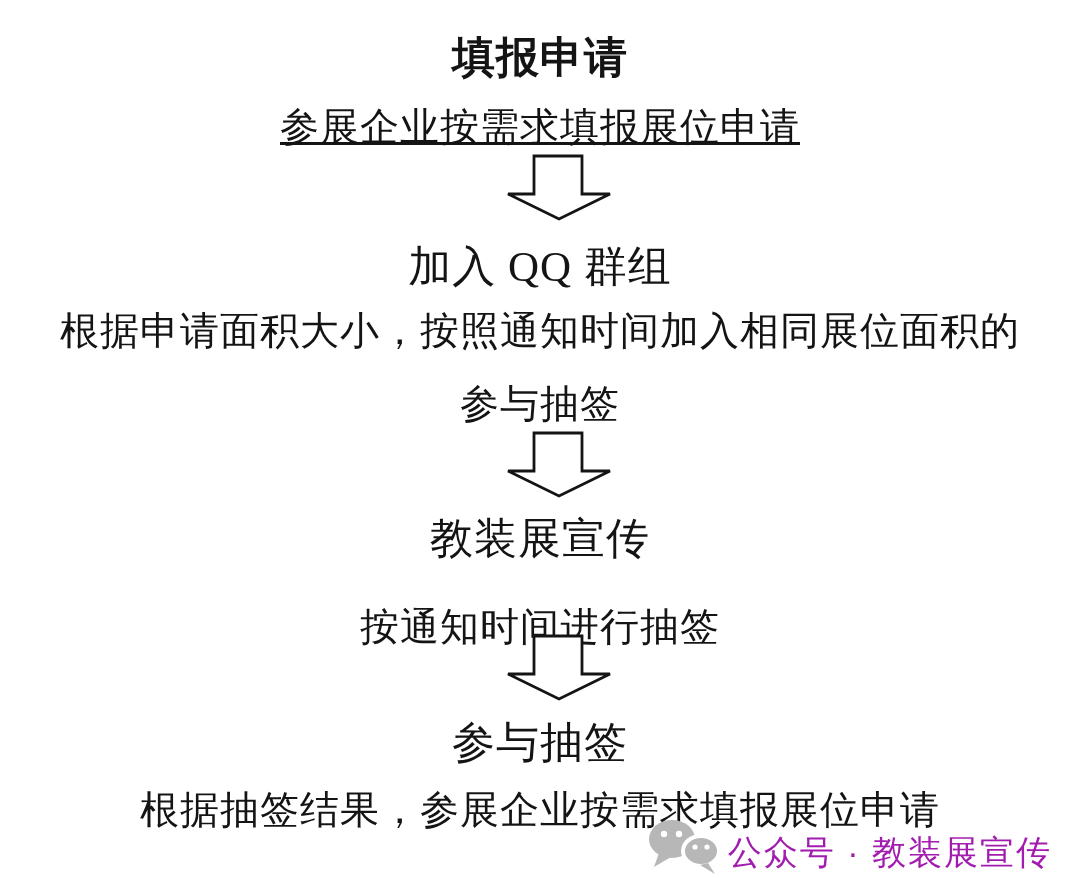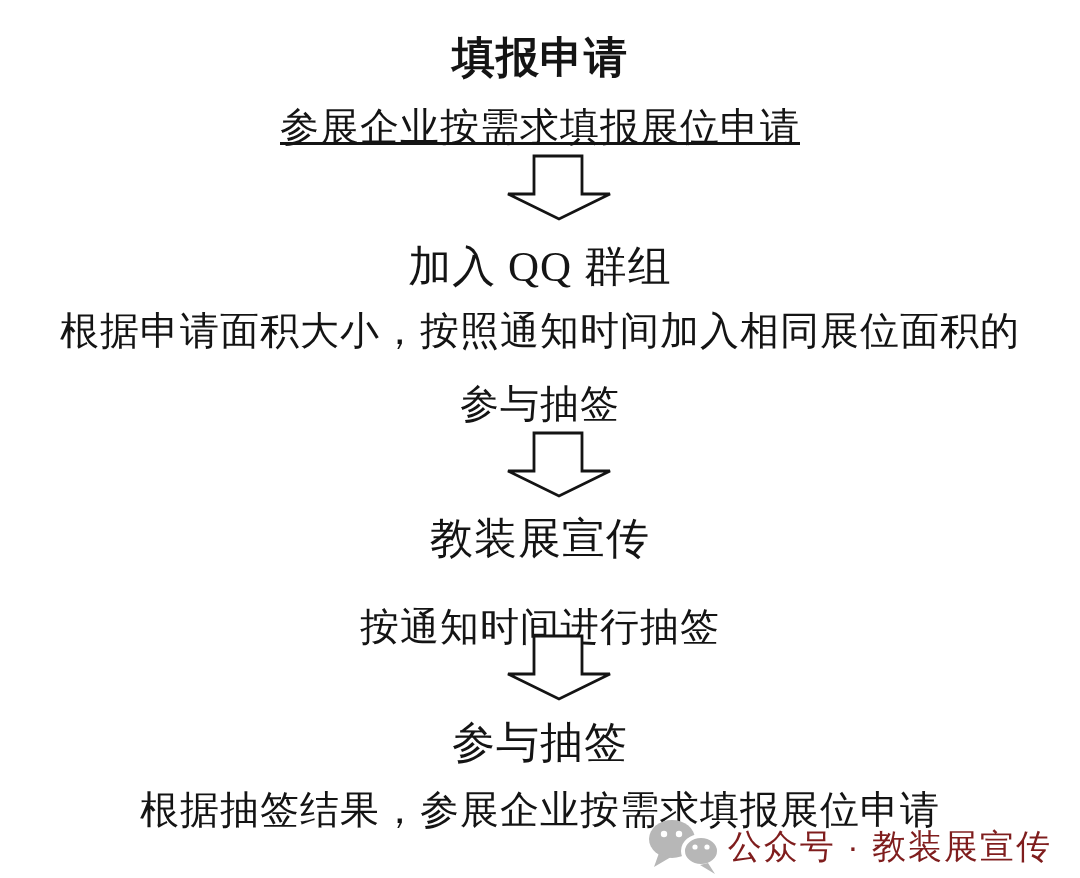--- a/index.html
+++ b/index.html
@@ -36,24 +36,24 @@
   #s2-desc2{top:378px;}
   #arrow2  {top:431px;}
   #s3-title{top:510px;}
   #s3-desc {top:601px;}
   #arrow3  {top:634px;}
   #s4-title{top:714px;}
   #s4-desc {top:784px;}
   #watermark{
     position:absolute;
     top:818px;right:28px;
-    display:flex;align-items:center;gap:8px;
+    display:flex;align-items:flex-end;gap:8px;
     font-family:"Liberation Sans","DejaVu Sans",sans-serif;
     font-size:34px;
-    color:#7f1d1d;
+    color:#a21caf;
     letter-spacing:2px;
     white-space:nowrap;
   }
 </style>
 </head>
 <body>
 
 <div id="s1-title" class="abs step-title bold">填报申请</div>
 <div id="s1-desc" class="abs step-desc">参展企业按需求填报展位申请</div>
 

